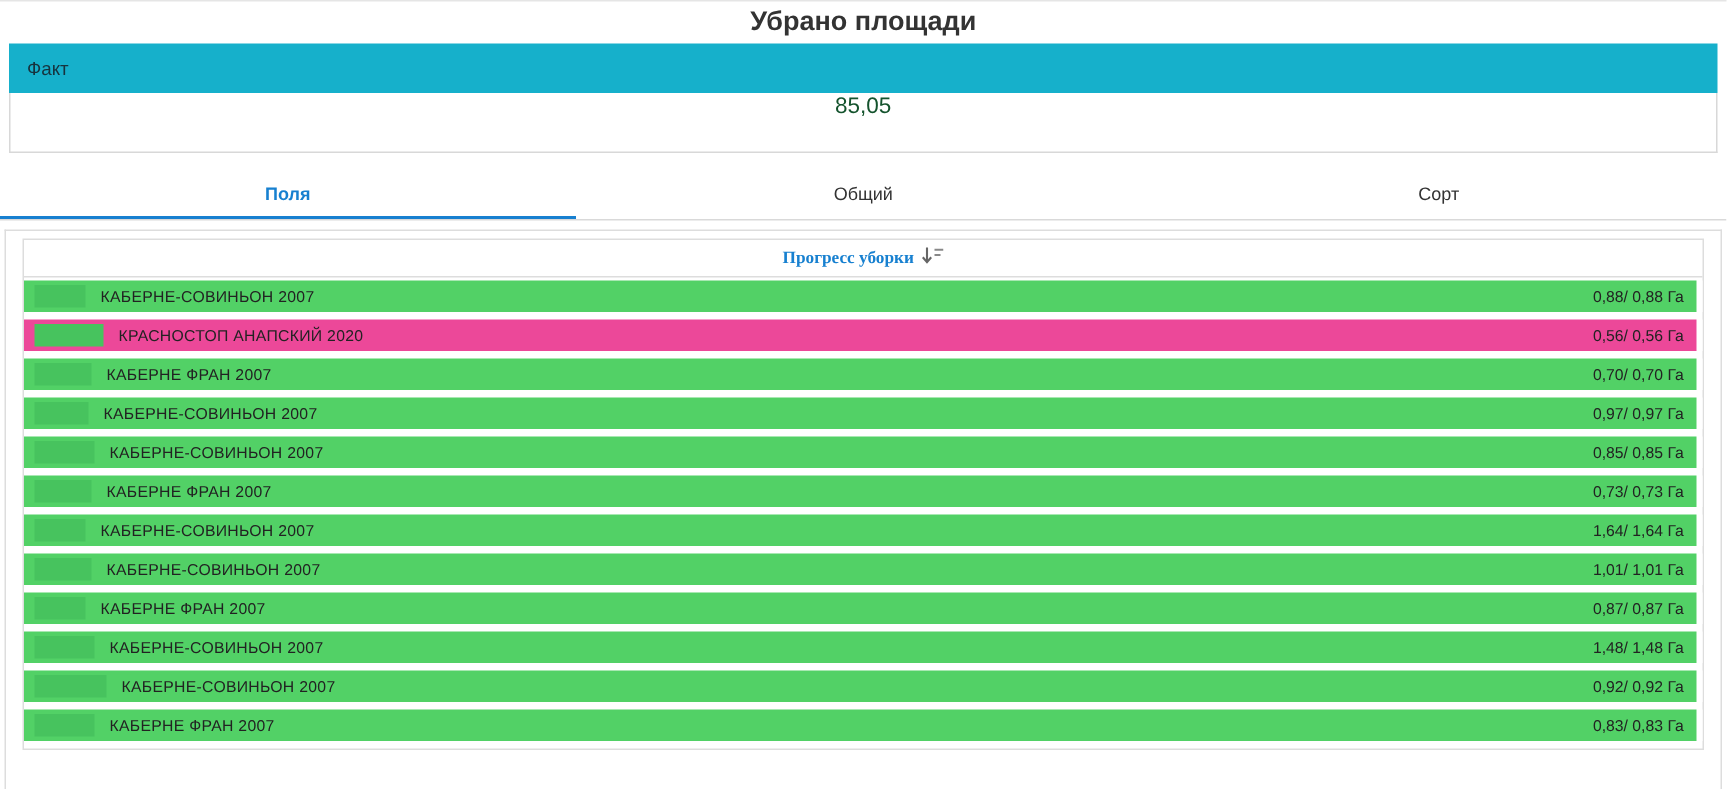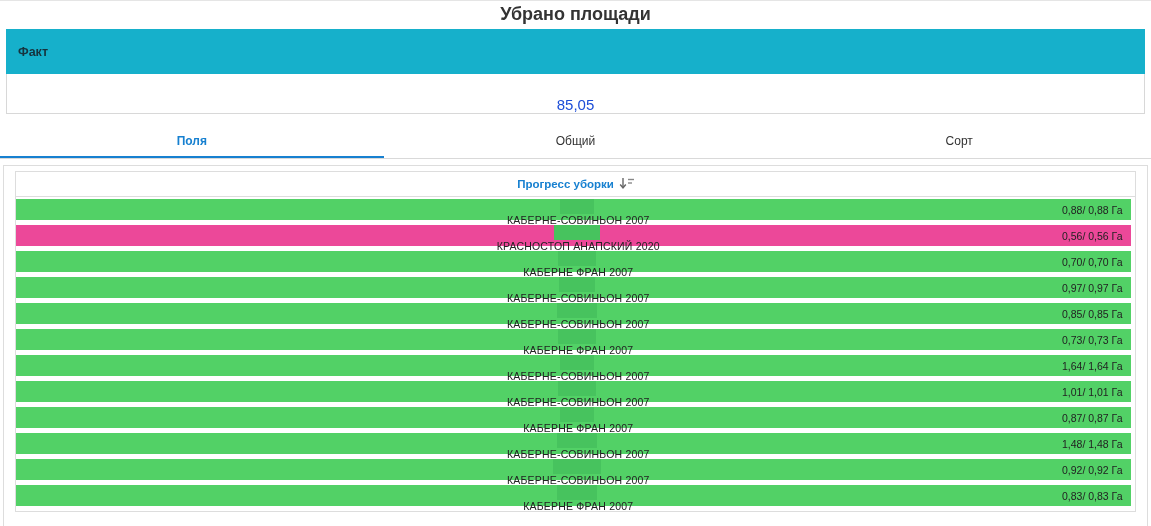--- a/index.html
+++ b/index.html
@@ -4,45 +4,45 @@
 <style>
   * { margin:0; padding:0; box-sizing:border-box; }
   html,body { width:1151px; height:526px; overflow:hidden; background:#fff;
     font-family:"Liberation Sans", sans-serif; }
   body { border-top:1px solid #e5e5e5; position:relative; }
 
   .page-title { text-align:center; font-size:18px; font-weight:bold; color:#333; padding:3px 0 4px; }
 
   .cards { display:flex; gap:20px; padding:0 6px; }
   .card { flex:1; }
-  .card-header { height:45px; display:flex; align-items:center; padding:0 12px;
-    font-size:12.5px; font-weight:bold; color:#17333e; }
+  .card-header { height:33px; display:flex; align-items:center; padding:0 12px;
+    font-size:12.5px; font-weight:normal; color:#17333e; }
   .card-body { height:40px; border:1px solid #d8d8d8; border-top:none;
-    display:flex; align-items:flex-end; justify-content:center; font-size:15px; color:#1d4ed8; }
+    display:flex; align-items:flex-start; justify-content:center; font-size:15px; color:#14532d; }
 
   .tabs { display:flex; margin-top:12px; border-bottom:1px solid #d9d9d9; height:33px; }
   .tab { flex:1; text-align:center; font-size:12px; color:#333; line-height:31px; cursor:pointer; }
   .tab.active { font-weight:bold; border-bottom:2px solid #000000; }
 
   .panel { margin:6px 3px 0; border:1px solid #dddddd; border-bottom:none; height:380px; background:#fff; }
 
   .checkbox-row { display:flex; align-items:center; gap:8px; padding:13px 14px 9px; }
   .checkbox { width:13px; height:13px; border:1px solid #b8b8b8; border-radius:2px; background:#fcfcfc; }
   .checkbox-label { font-size:11px; color:#333; }
 
   .progress-table { margin:5px 11px 0; border:1px solid #dddddd; }
   .table-header { height:25px; display:flex; align-items:center; justify-content:center; gap:5px;
-    border-bottom:1px solid #dddddd; cursor:pointer; }
+    border-bottom:1px solid #dddddd; cursor:pointer;font-family:Liberation Serif, serif; }
   .table-header-label { font-size:11.5px; font-weight:bold; }
   .sort-icon { display:inline-block; margin-top:2px; }
 
   .rows-wrap { padding-top:2px; }
   .progress-row { position:relative; height:21px; margin-bottom:5px; background:#fff; cursor:pointer; }
   .progress-bar { position:absolute; left:0; top:0; height:100%; width:99.6%;
-    display:flex; align-items:center;flex-direction:column; }
+    display:flex; align-items:center; }
   .redact-block { height:15px; margin-left:7px; flex:none; }
   .row-label { font-size:10.5px; color:#222; margin-left:10px; letter-spacing:0.2px; white-space:nowrap; }
   .row-value { position:absolute; right:calc(0.4% + 8px); top:0; height:100%;
     display:flex; align-items:center; font-size:10.5px; color:#222; }
 </style>
 </head>
 <body>
 
 <div class="page-title">Убрано площади</div>
 

